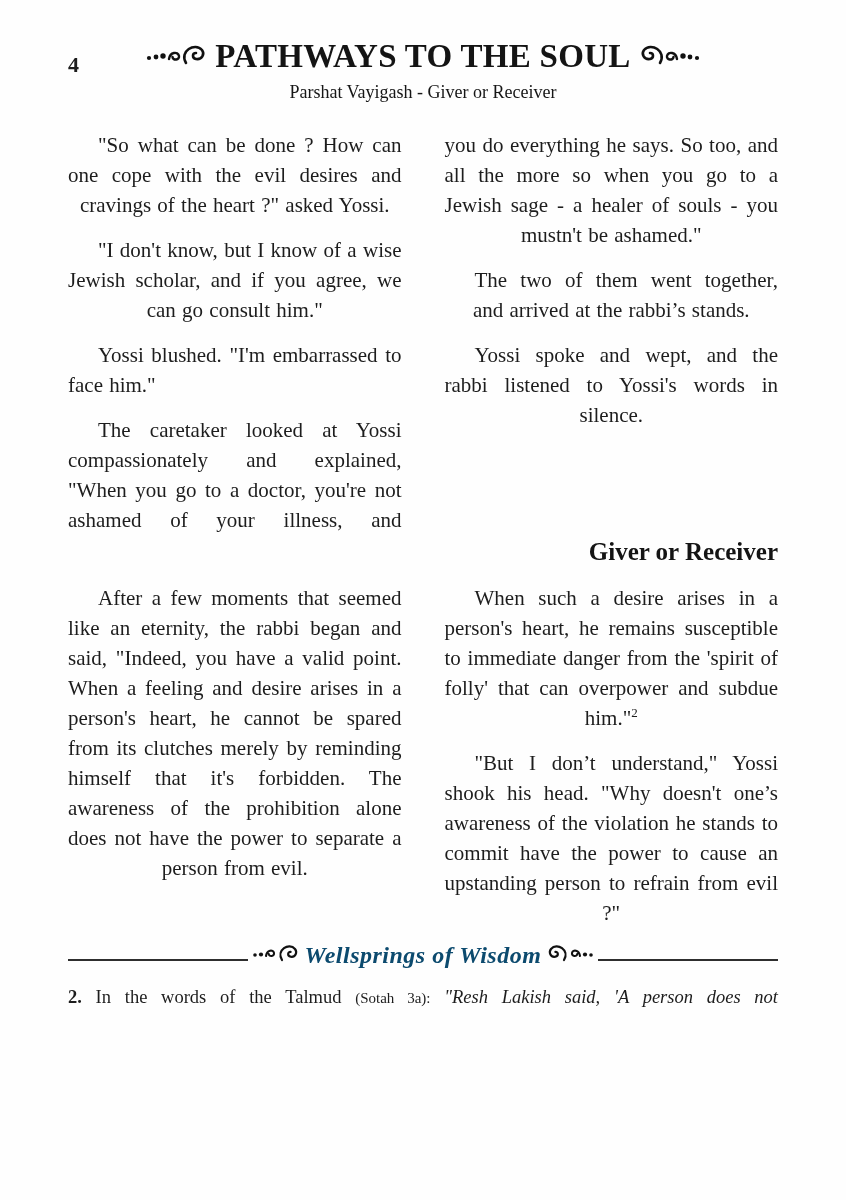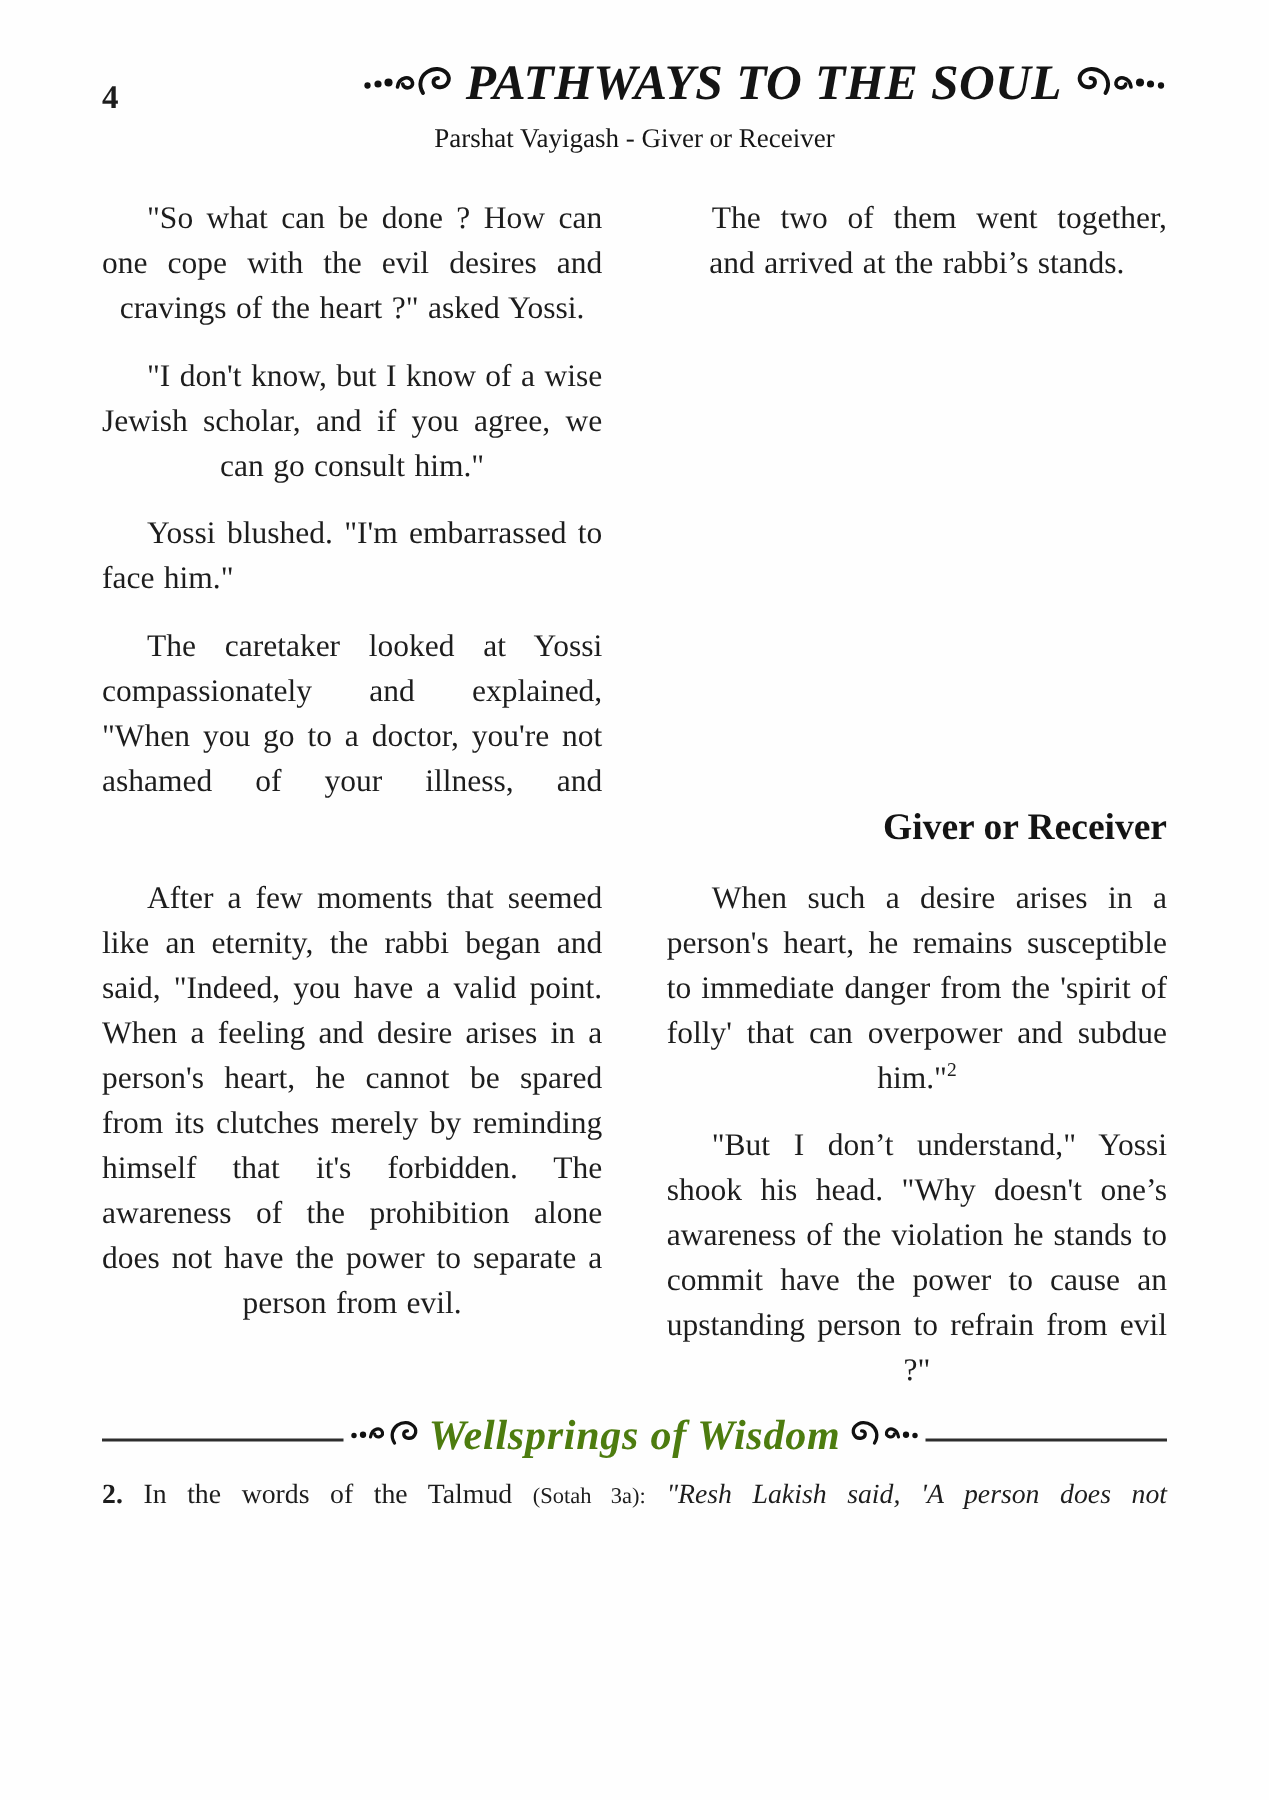--- a/index.html
+++ b/index.html
@@ -12,21 +12,21 @@
     overflow:hidden;
     font-family:"Liberation Serif", serif;
     color:#1d1d1d;
   }
   
   .hdr { position:relative; text-align:center; }
   .page-number {
     position:absolute; left:0px; top:14px;
     font-size:22px; font-weight:700;
   }
-  .title-row { display:flex; justify-content:flex-end; align-items:center; gap:8px;font-style:italic; }
+  .title-row { display:flex; justify-content:center; align-items:center; gap:8px; }
   .book-title {
     margin:0; font-size:33px; font-weight:700; letter-spacing:0.3px;
     color:#141414; white-space:nowrap;
   }
   .fl { display:block; }
   .fl.mirror { transform:scaleX(-1); }
   .chapter-subtitle { margin:7px 0 0 0; font-size:18px; font-weight:400; color:#161616; }
 
   
   .columns { display:flex; gap:43px; }
@@ -57,22 +57,22 @@
   .divider { position:relative; margin-top:14px; height:36px; text-align:center; }
   .divider::before {
     content:""; position:absolute; left:0; right:0; top:17px;
     border-top:2px solid #2e2e2e;
   }
   .divider-label {
     position:relative; display:inline-flex; align-items:center; gap:5px;
     background:#fefefe; padding:0 4px;
   }
   .banner-text {
-    font-size:28px; font-weight:700; font-style:italic;
-    letter-spacing:0.5px; color:#4d7c0f; white-space:nowrap;
+    font-size:24px; font-weight:700; font-style:italic;
+    letter-spacing:0.5px; color:#0c4a6e; white-space:nowrap;
   }
   .footnote { margin-top:6px;gap:21px; }
   .footnote p {
     margin:0; font-size:18.5px; line-height:27px;
     text-align:justify; text-indent:0; word-spacing:0.5px;
   }
   .fn-num { font-weight:700; font-style:normal; }
   .fn-cite { font-size:15px; }
   .fn-quote { font-style:italic; }
 </style>
@@ -108,21 +108,23 @@
   </header>
 
   <main class="columns sect1">
     <div class="col">
       <p class="tl-center">"So what can be done ? How can one cope with the evil desires and cravings of the heart ?" asked Yossi.</p>
       <p class="tl-center">"I don't know, but I know of a wise Jewish scholar, and if you agree, we can go consult him."</p>
       <p class="tl-left">Yossi blushed. "I'm embarrassed to face him."</p>
       <p class="tl-justify">The caretaker looked at Yossi compassionately and explained, "When you go to a doctor, you're not ashamed of your illness, and</p>
     </div>
     <div class="col">
+      <p class="no-indent tl-center">you do everything he says. So too, and all the more so when you go to a Jewish sage - a healer of souls - you mustn't be ashamed."</p>
       <p class="tl-center">The two of them went together, and arrived at the rabbi’s stands.</p>
+      <p class="tl-center">Yossi spoke and wept, and the rabbi listened to Yossi's words in silence.</p>
     </div>
   </main>
 
   <h3 class="section-heading">Giver or Receiver</h3>
 
   <main class="columns sect2">
     <div class="col">
       <p class="tl-center">After a few moments that seemed like an eternity, the rabbi began and said, "Indeed, you have a valid point. When a feeling and desire arises in a person's heart, he cannot be spared from its clutches merely by reminding himself that it's forbidden. The awareness of the prohibition alone does not have the power to separate a person from evil.</p>
     </div>
     <div class="col">

